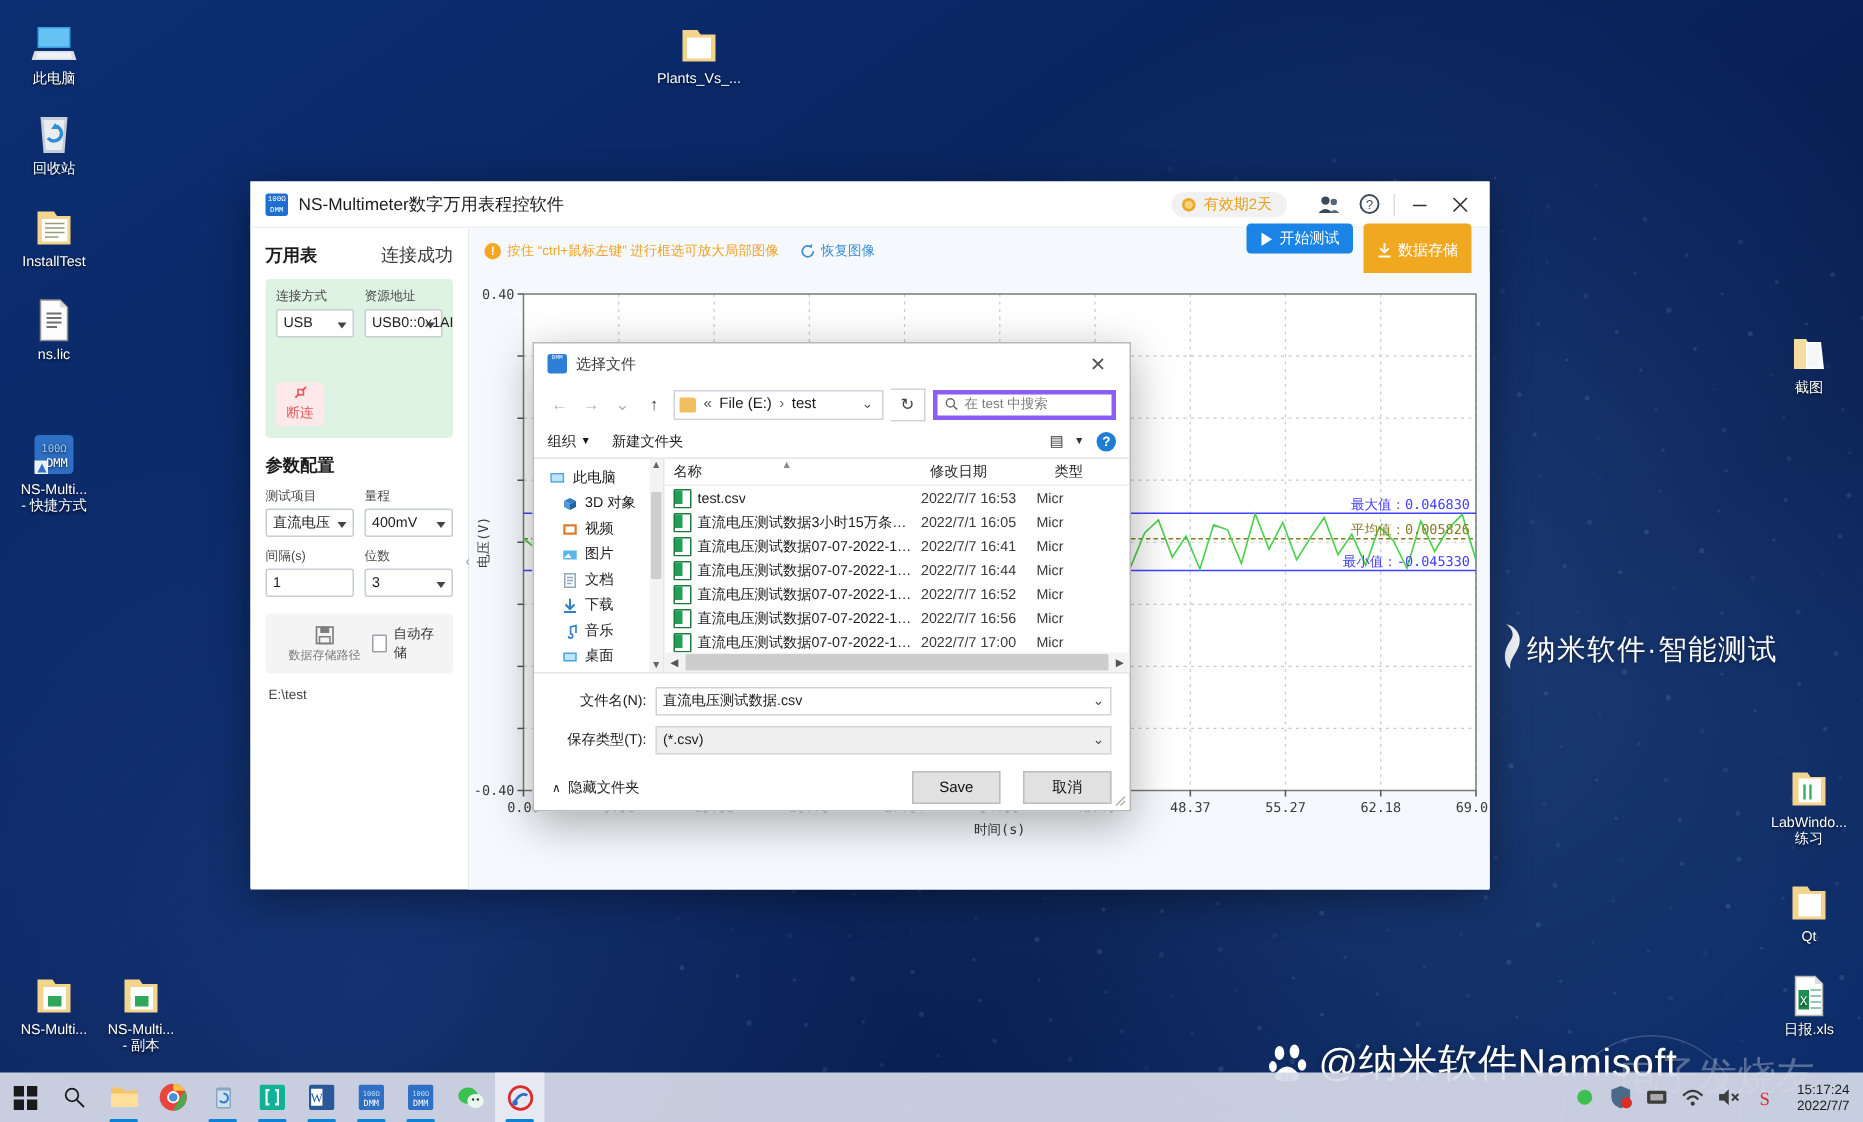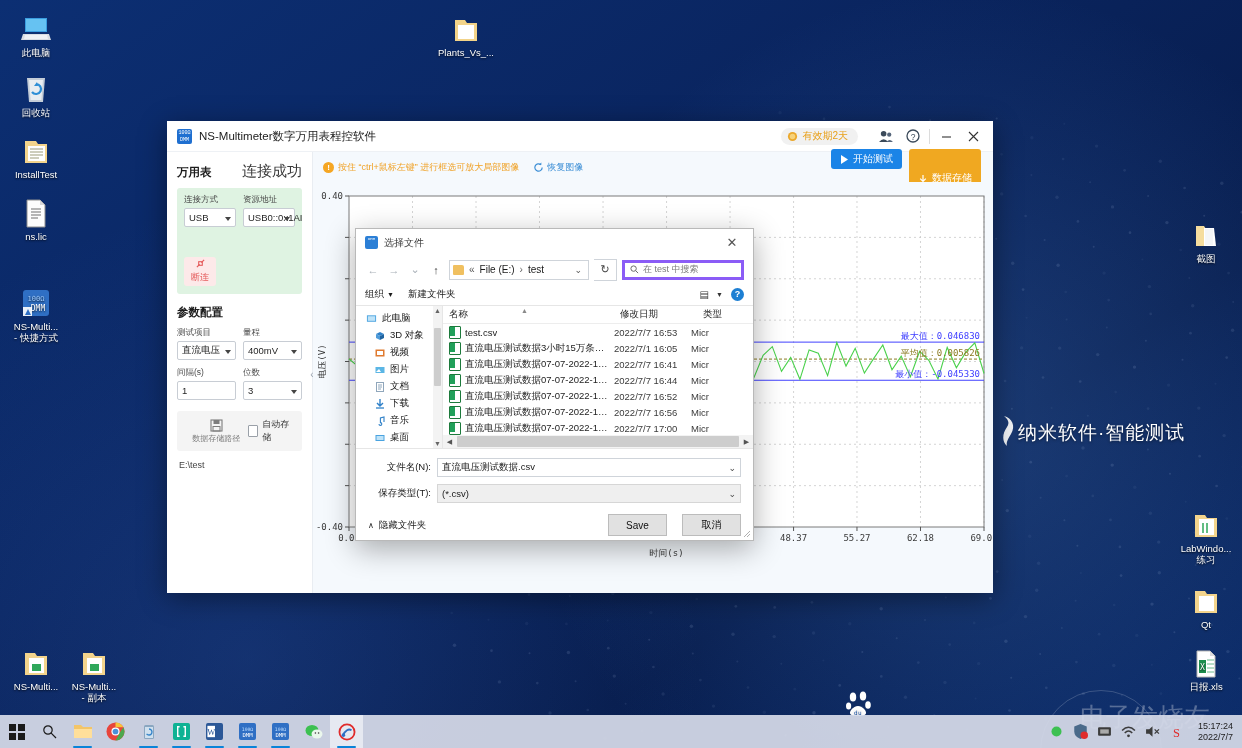--- a/index.html
+++ b/index.html
@@ -62,21 +62,21 @@
     display:flex;align-items:center;gap:4px;background:#f1f1f1;border-radius:10px;
     height:17px;padding:0 10px 0 6px;font-size:10px;color:#e8a01a;margin-right:14px;
   }
   .ic-btn{width:27px;height:30px;display:flex;align-items:center;justify-content:center;}
   .divider-v{width:1px;height:15px;background:#dcdcdc;margin:0 3px;}
   .app-body{display:flex;height:441px;}
   
   .lpanel{width:146px;background:#fff;border-right:1px solid #e9edf2;position:relative;padding:10px 10px 0 10px;box-sizing:border-box;}
   .sec-head{display:flex;align-items:baseline;justify-content:space-between;margin-bottom:7px;}
   .sec-title{font-size:11.5px;font-weight:bold;color:#1b1b1b;}
-  .sec-status{font-size:15px;color:#3a3a3a;}
+  .sec-status{font-size:12px;color:#3a3a3a;}
   .green-box{background:#dff3e2;border-radius:3px;padding:6px 7px 9px 7px;height:106px;box-sizing:border-box;position:relative;}
   .frow{display:flex;gap:7px;}
   .fld{flex:1;min-width:0;}
   .flabel{font-size:8.5px;color:#4a4a4a;margin-bottom:2px;display:block;}
   .sel,.inp{
     width:100%;height:19px;border:1px solid #c8cdd4;border-radius:2px;background:#fff;
     box-sizing:border-box;font-size:9.5px;color:#1f1f1f;padding:0 12px 0 4px;
     display:flex;align-items:center;position:relative;
   }
   .sel:after{content:"";position:absolute;right:4px;top:8px;border-left:3px solid transparent;
@@ -98,21 +98,21 @@
   .rpanel{flex:1;background:#f5f9fd;position:relative;}
   .chart-toolbar{height:30px;display:flex;align-items:center;padding:0 12px 0 10px;gap:6px;}
   .hint{display:flex;align-items:center;gap:4px;font-size:9px;color:#f0a32a;}
   .warn-ic{width:11px;height:11px;border-radius:50%;background:#f5a623;color:#fff;font-size:8px;
            line-height:11px;text-align:center;font-weight:bold;}
   .restore{display:flex;align-items:center;gap:3px;font-size:9px;color:#3d8fd6;margin-left:8px;}
   .tb-actions{margin-left:auto;display:flex;gap:7px;}
   .btn-blue{background:#1b84e7;color:#fff;font-size:10px;border-radius:3px;height:20px;
             display:flex;align-items:center;gap:4px;padding:0 9px;}
   .btn-orange{background:#f0a821;color:#fff;font-size:10px;border-radius:3px;height:36px;
-              display:flex;align-items:flex-end;gap:4px;padding:0 9px;}
+              display:flex;align-items:center;gap:4px;padding:0 9px;}
   .plot-wrap{position:absolute;left:0;top:30px;right:0;bottom:0;background:#f5f9fd;}
   .plot-svg{display:block;}
   
   #dlg{
     position:absolute;left:355px;top:228px;width:397px;height:311px;background:#fff;
     border:1px solid #b9b9b9;box-shadow:0 8px 28px rgba(0,0,0,.32);font-size:10px;color:#1a1a1a;
   }
   .dlg-title{height:27px;display:flex;align-items:center;padding-left:9px;}
   .dlg-ic{width:13px;height:13px;background:#2b7fd6;border-radius:2px;margin-right:6px;
           font-size:4px;color:#fff;text-align:center;line-height:6px;overflow:hidden;font-family:"Liberation Mono",monospace;}
@@ -747,20 +747,21 @@
 <div class="wm-circ"></div>
 <div class="wm-bottom">
   <svg width="28" height="26" viewBox="0 0 28 26">
     <ellipse cx="7" cy="6" rx="3.2" ry="4.6" fill="#fff"></ellipse>
     <ellipse cx="17" cy="5" rx="3.2" ry="4.6" fill="#fff"></ellipse>
     <ellipse cx="2.6" cy="15" rx="2.6" ry="3.6" fill="#fff"></ellipse>
     <ellipse cx="22" cy="14" rx="2.8" ry="3.8" fill="#fff"></ellipse>
     <path d="M5 19 q7 -8 14 0 q4 6 -7 6 q-11 0 -7 -6 z" fill="#fff"></path>
     <text x="12" y="24" font-size="6" fill="#1a4fa0" text-anchor="middle" font-family="monospace">du</text>
   </svg>
+  <span>@纳米软件Namisoft</span>
 </div>
 <div class="wm-ghost">电子发烧友</div>
 
 <div id="app">
   <div class="titlebar">
     <div class="app-logo">100Ω<br>DMM</div>
     <div class="app-title">NS-Multimeter数字万用表程控软件</div>
     <div class="tb-right">
       <div class="badge">
         <svg width="11" height="11" viewBox="0 0 12 12">

